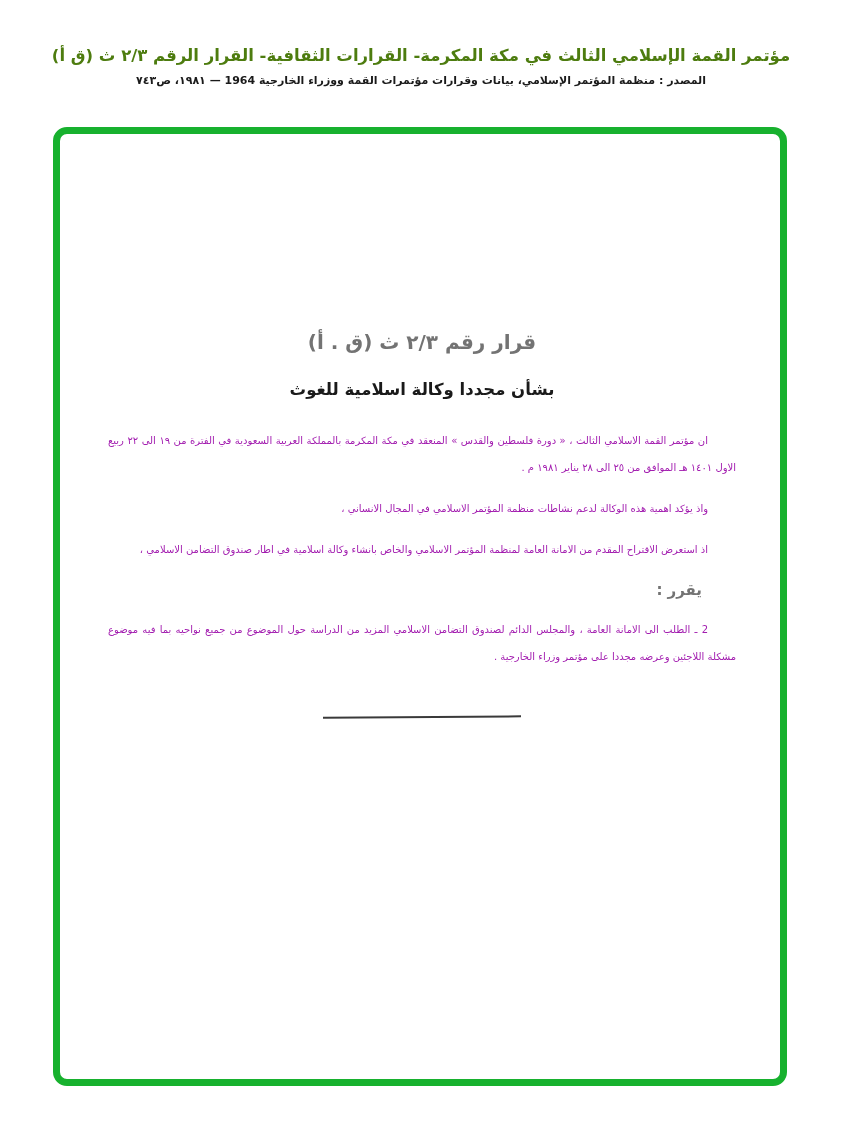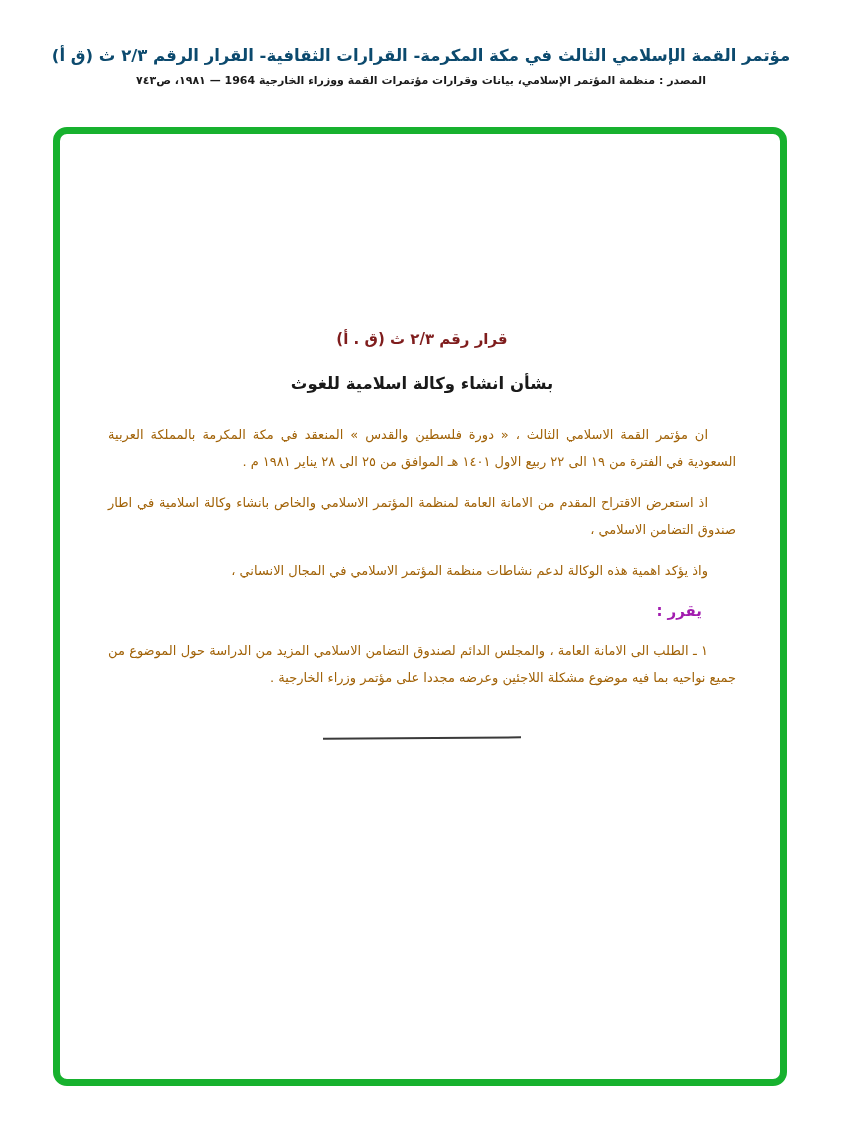--- a/index.html
+++ b/index.html
@@ -17,21 +17,21 @@
   }
   
   .doc-header {
     position: absolute;
     top: 46px; left: 0; right: 0;
     text-align: center;
   }
   .doc-header .title-line {
     font-size: 16.5px;
     font-weight: bold;
-    color: #0c4a6e;
+    color: #4d7c0f;
     letter-spacing: 0.2px;
   }
   .doc-header .source-line {
     margin-top: 9px;
     font-size: 11px;
     font-weight: bold;
     color: #1a1a1a;
   }
   
   .green-frame {
@@ -43,45 +43,45 @@
     background: #ffffff;
   }
   .frame-content {
     position: relative;
     width: 100%; height: 100%;
     padding: 196px 44px 0 48px;
     direction: rtl;
   }
   .decree-title {
     text-align: center;
-    font-size: 15px;
+    font-size: 20px;
     font-weight: bold;
-    color: #7f1d1d;
+    color: #737373;
     margin-bottom: 26px;
   }
   .decree-subject {
     text-align: center;
     font-size: 16.5px;
     font-weight: bold;
     color: #1a1a1a;
     margin-bottom: 28px;
   }
   .para {
-    font-size: 13px;
+    font-size: 10px;
     line-height: 27px;
     text-align: justify;
-    color: #a16207;
+    color: #a21caf;
     text-indent: 28px;
     margin-bottom: 14px;
   }
   .decides {
     font-size: 15px;
     font-weight: bold;
     line-height: 27px;
-    color: #a21caf;
+    color: #737373;
     padding-right: 34px;
     margin: 6px 0 12px 0;
   }
   .divider-line {
     margin: 46px auto 0 auto;
     width: 198px;
     height: 2px;
     background: #3a3a3a;
     transform: rotate(-0.4deg);
   }
@@ -94,32 +94,32 @@
   <header class="doc-header">
     <div class="title-line">مؤتمر القمة الإسلامي الثالث في مكة المكرمة- القرارات الثقافية- القرار الرقم ٢/٣ ث (ق أ)</div>
     <div class="source-line">المصدر : منظمة المؤتمر الإسلامي، بيانات وقرارات مؤتمرات القمة ووزراء الخارجية 1964 — ١٩٨١، ص٧٤٣</div>
   </header>
 
   <div class="green-frame">
     <div class="frame-content">
 
       <div class="decree-title">قرار رقم ٢/٣ ث (ق . أ)</div>
 
-      <div class="decree-subject">بشأن انشاء وكالة اسلامية للغوث</div>
+      <div class="decree-subject">بشأن مجددا وكالة اسلامية للغوث</div>
 
       <p class="para">ان مؤتمر القمة الاسلامي الثالث ، « دورة فلسطين والقدس » المنعقد في مكة المكرمة بالمملكة العربية السعودية في الفترة من ١٩ الى ٢٢ ربيع الاول ١٤٠١ هـ الموافق من ٢٥ الى ٢٨ يناير ١٩٨١ م .</p>
 
+      <p class="para">واذ يؤكد اهمية هذه الوكالة لدعم نشاطات منظمة المؤتمر الاسلامي في المجال الانساني ،</p>
+
       <p class="para">اذ استعرض الاقتراح المقدم من الامانة العامة لمنظمة المؤتمر الاسلامي والخاص بانشاء وكالة اسلامية في اطار صندوق التضامن الاسلامي ،</p>
-
-      <p class="para">واذ يؤكد اهمية هذه الوكالة لدعم نشاطات منظمة المؤتمر الاسلامي في المجال الانساني ،</p>
 
 
       <p class="decides">يقرر :</p>
 
-      <p class="para">١ ـ الطلب الى الامانة العامة ، والمجلس الدائم لصندوق التضامن الاسلامي المزيد من الدراسة حول الموضوع من جميع نواحيه بما فيه موضوع مشكلة اللاجئين وعرضه مجددا على مؤتمر وزراء الخارجية .</p>
+      <p class="para">2 ـ الطلب الى الامانة العامة ، والمجلس الدائم لصندوق التضامن الاسلامي المزيد من الدراسة حول الموضوع من جميع نواحيه بما فيه موضوع مشكلة اللاجئين وعرضه مجددا على مؤتمر وزراء الخارجية .</p>
 
 
       <div class="divider-line"></div>
 
     </div>
   </div>
 
 </div>
 
 </body></html>

